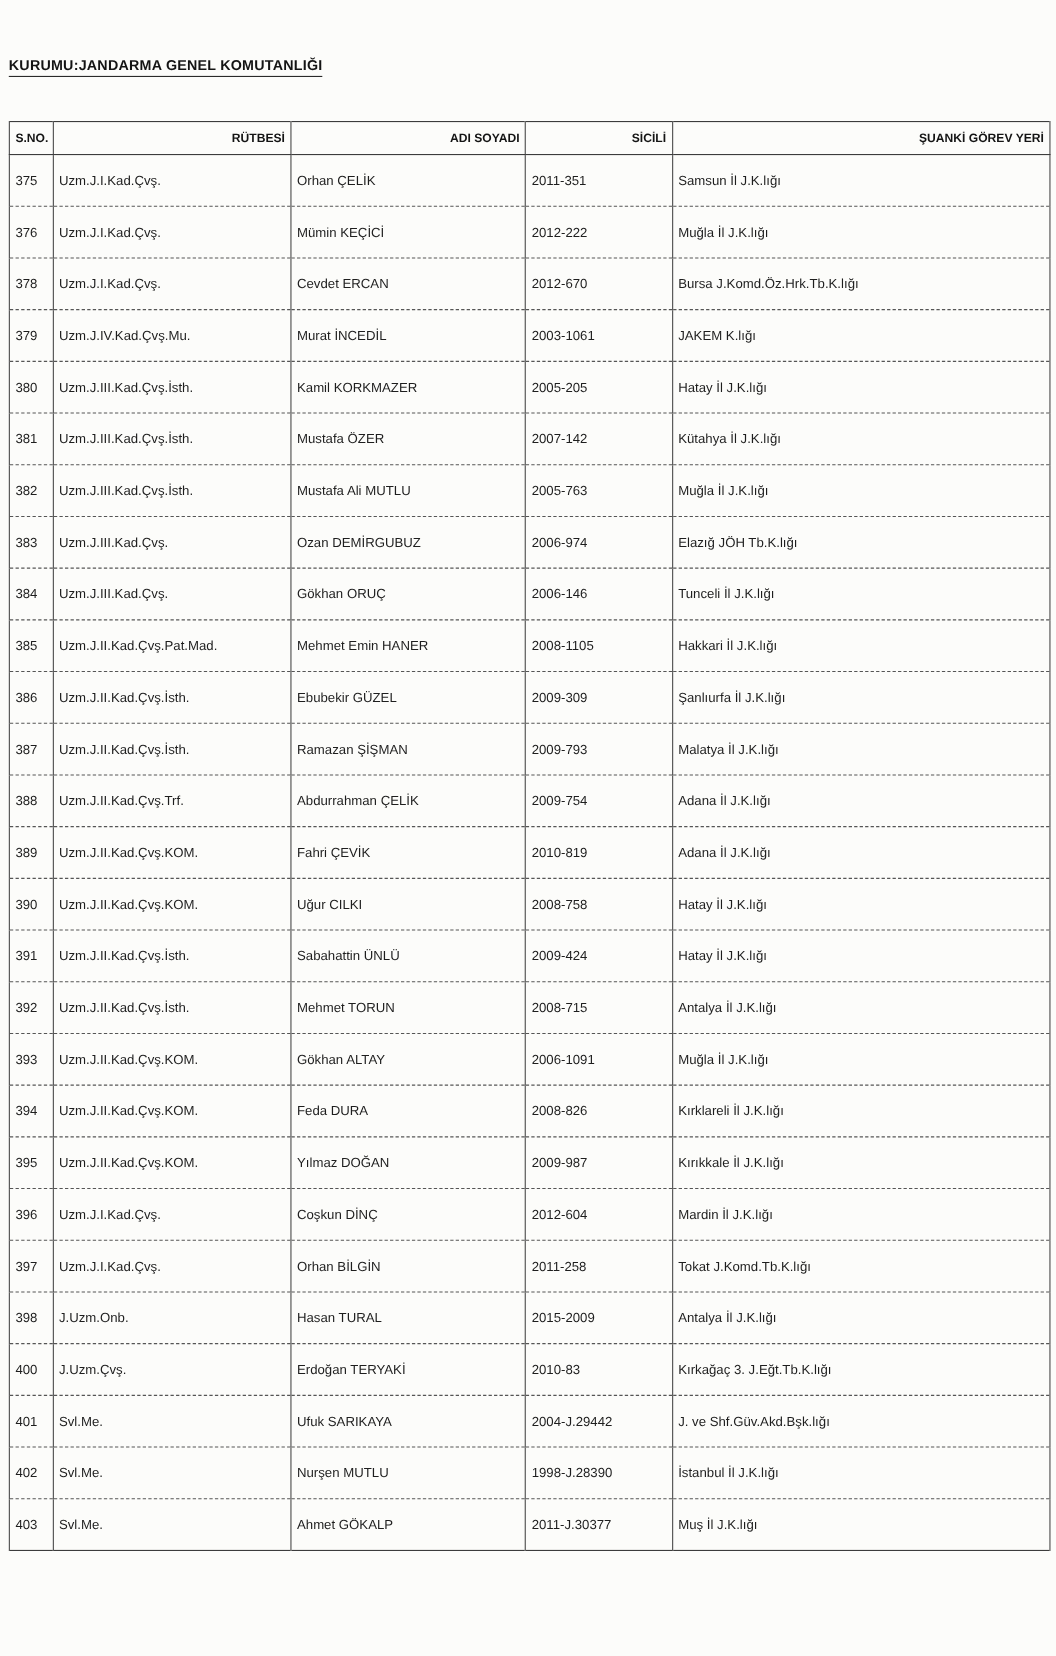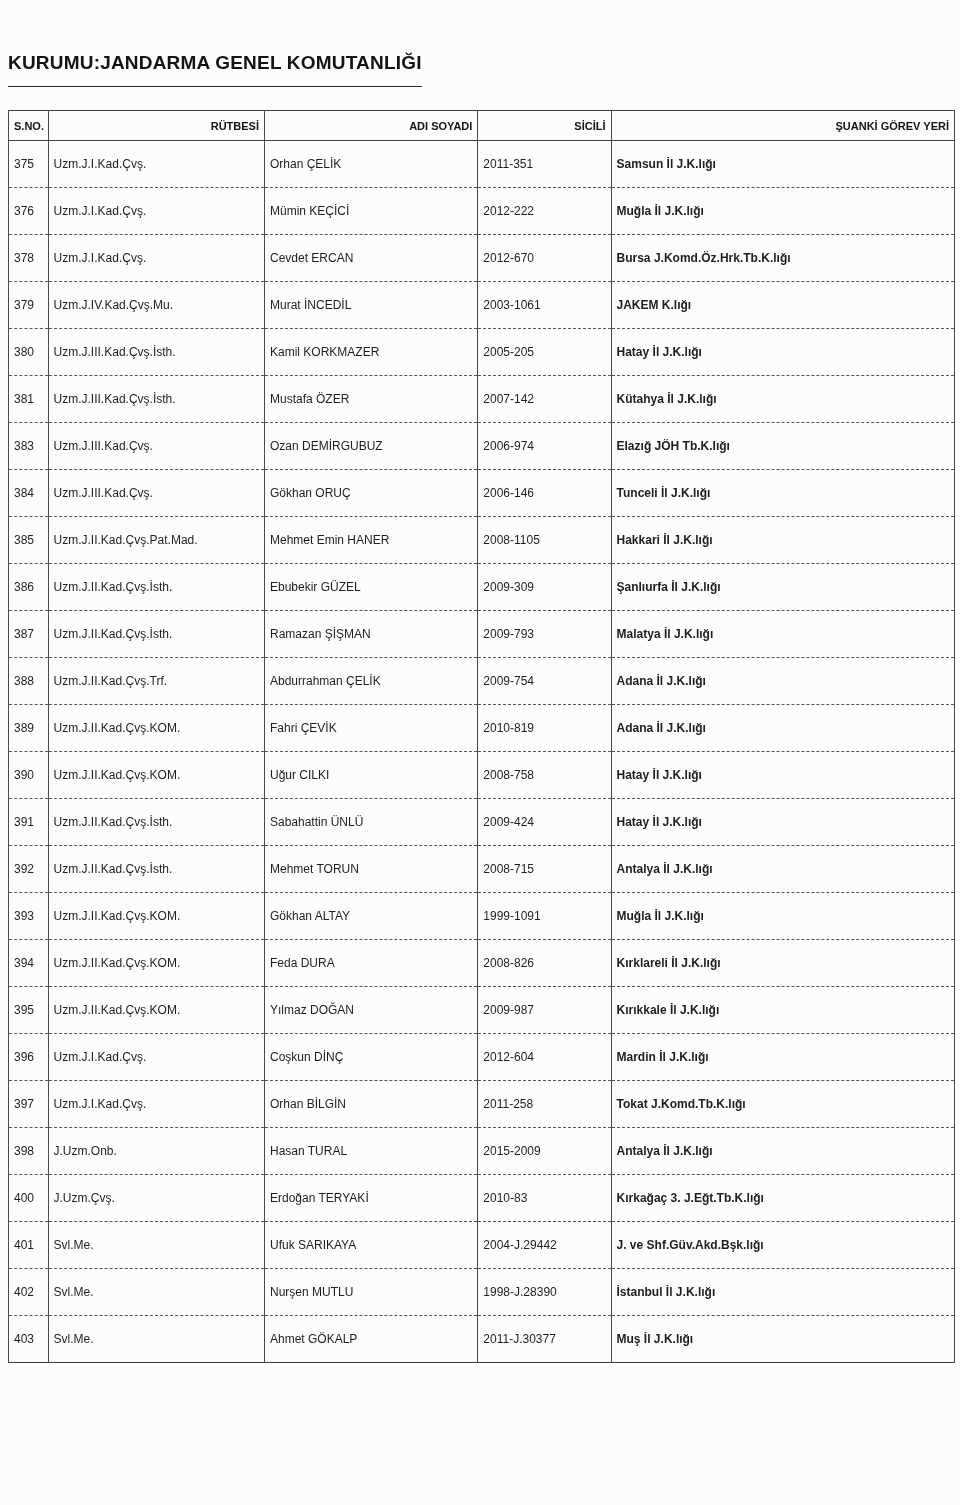--- a/index.html
+++ b/index.html
@@ -14,26 +14,26 @@
   }
   .scan-page {
     position: absolute;
     inset: 0;
     background: #fcfcfa;
   }
   .page-title {
     position: absolute;
     left: 8px;
     top: 52px;
-    font-size: 19px;
+    font-size: 13px;
     font-weight: bold;
     letter-spacing: 0.2px;
     color: #141414;
     border-bottom: 1px solid #2a2a2a;
-    padding-bottom: 12px;
+    padding-bottom: 2px;
   }
   table.roster {
     position: absolute;
     left: 8px;
     top: 110px;
     width: 947px;
     border-collapse: collapse;
     table-layout: fixed;
     font-size: 12px;
     color: #1e1e1e;
@@ -55,21 +55,21 @@
     text-align: right;
     font-size: 11px;
     color: #141414;
     border-bottom: 1px solid #3c3c3c;
   }
   table.roster tbody td { height: 47px; }
   .c-sno  { width: 38px;  text-align: center; }
   .c-rank { width: 208px; }
   .c-name { width: 205px; }
   .c-reg  { width: 128px; }
-  .c-duty { width: 330px; font-weight: bold; }
+  .c-duty { width: 330px; }
   td.c-sno { text-align: left; }
 </style>
 </head>
 <body>
 
 <div class="scan-page">
 
   <div class="page-title">KURUMU:JANDARMA GENEL KOMUTANLIĞI</div>
 
   <table class="roster">
@@ -126,20 +126,27 @@
           <td class="c-duty">Hatay İl J.K.lığı</td>
         </tr>
         <tr>
           <td class="c-sno">381</td>
           <td class="c-rank">Uzm.J.III.Kad.Çvş.İsth.</td>
           <td class="c-name">Mustafa ÖZER</td>
           <td class="c-reg">2007-142</td>
           <td class="c-duty">Kütahya İl J.K.lığı</td>
         </tr>
         <tr>
+          <td class="c-sno">382</td>
+          <td class="c-rank">Uzm.J.III.Kad.Çvş.İsth.</td>
+          <td class="c-name">Mustafa Ali MUTLU</td>
+          <td class="c-reg">2005-763</td>
+          <td class="c-duty">Muğla İl J.K.lığı</td>
+        </tr>
+        <tr>
           <td class="c-sno">383</td>
           <td class="c-rank">Uzm.J.III.Kad.Çvş.</td>
           <td class="c-name">Ozan DEMİRGUBUZ</td>
           <td class="c-reg">2006-974</td>
           <td class="c-duty">Elazığ JÖH Tb.K.lığı</td>
         </tr>
         <tr>
           <td class="c-sno">384</td>
           <td class="c-rank">Uzm.J.III.Kad.Çvş.</td>
           <td class="c-name">Gökhan ORUÇ</td>
@@ -199,21 +206,21 @@
           <td class="c-sno">392</td>
           <td class="c-rank">Uzm.J.II.Kad.Çvş.İsth.</td>
           <td class="c-name">Mehmet TORUN</td>
           <td class="c-reg">2008-715</td>
           <td class="c-duty">Antalya İl J.K.lığı</td>
         </tr>
         <tr>
           <td class="c-sno">393</td>
           <td class="c-rank">Uzm.J.II.Kad.Çvş.KOM.</td>
           <td class="c-name">Gökhan ALTAY</td>
-          <td class="c-reg">1999-1091</td>
+          <td class="c-reg">2006-1091</td>
           <td class="c-duty">Muğla İl J.K.lığı</td>
         </tr>
         <tr>
           <td class="c-sno">394</td>
           <td class="c-rank">Uzm.J.II.Kad.Çvş.KOM.</td>
           <td class="c-name">Feda DURA</td>
           <td class="c-reg">2008-826</td>
           <td class="c-duty">Kırklareli İl J.K.lığı</td>
         </tr>
         <tr>

